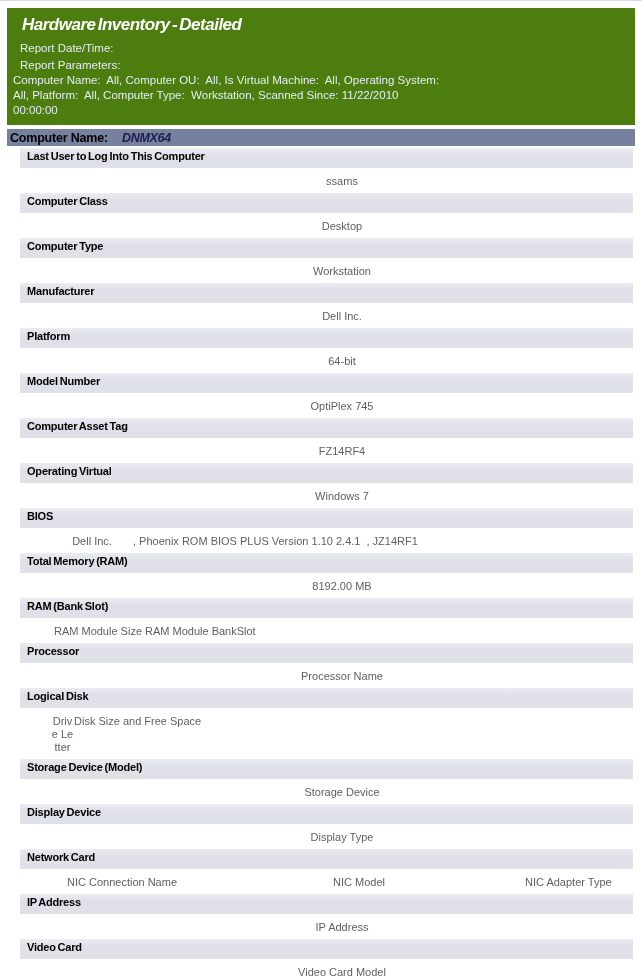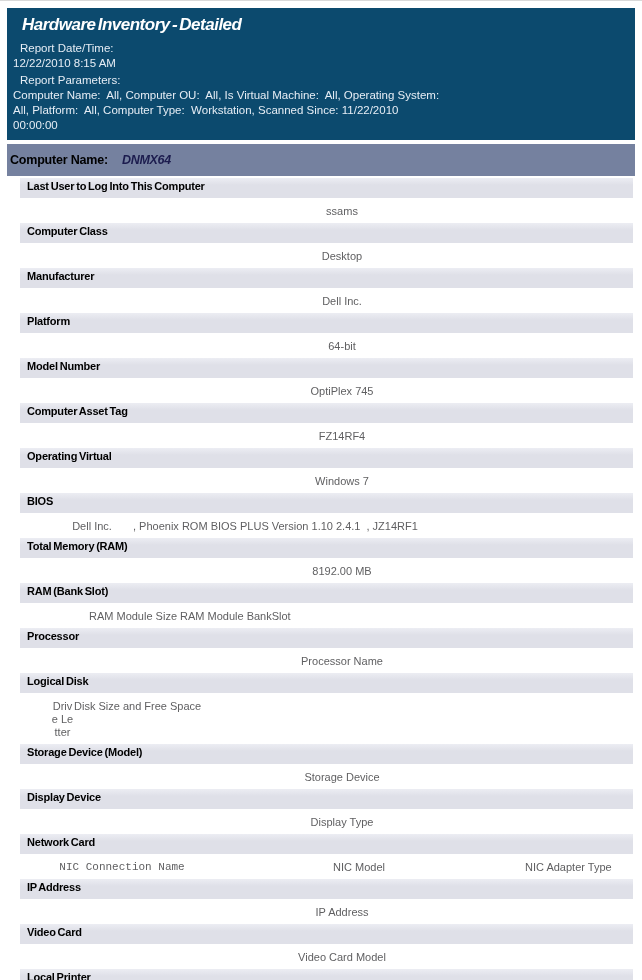--- a/index.html
+++ b/index.html
@@ -7,39 +7,39 @@
   body {
     width:642px; height:980px;
     font-family:"Liberation Sans", sans-serif;
     border-top:1px solid #d9d9d9;
     position:relative;
   }
   .page { padding:7px; width:642px; }
 
   
   .report-header {
-    background:#0c4a6e;
+    background:#4d7c0f;
     color:#ffffff;
     padding:5px 6px 5px 6px;
   }
   .report-title {
     font-size:17px; font-weight:bold; font-style:italic;
     letter-spacing:-0.5px; word-spacing:-2px;
     padding:2px 0 6px 9px;
     color:#ffffff;
   }
   .meta-row { display:flex; font-size:11.5px; line-height:15px; margin-bottom:2px; color:#E6EDF5;flex-direction:column; }
   .meta-label { width:117px; flex:none; padding-left:7px; }
   .meta-value { width:432px; white-space:pre-wrap; }
 
   
   .computer-bar {
     margin-top:4px;
     background:#75819F;
-    height:32px;
+    height:17px;
     display:flex; align-items:center;
     font-size:12.5px; font-weight:bold;
     padding-left:3px;
     letter-spacing:-0.2px;
   }
   .computer-bar-label { color:#000000; }
   .computer-bar-value { color:#1C1C4E; font-style:italic; margin-left:14px; letter-spacing:-0.3px; }
 
   
   .sections { margin-top:2px; }
@@ -54,35 +54,34 @@
   .val {
     padding:7px 0 5px 31px;
     font-size:11px; line-height:13px;
     color:#5F5F61;
     text-align:center;
   }
   .row { display:flex; align-items:flex-start; }
 
   .bios-c0 { width:82px; flex:none; }
   .bios-c2 { margin-left:6px; }
-  .ram-c0  { width:94px; flex:none;margin-left:35px; }
+  .ram-c0  { width:94px; flex:none; }
   .disk-c0 { width:23px; flex:none; word-break:break-all; }
-  .net-c0  { width:142px; flex:none;font-family:Liberation Mono, monospace; }
+  .net-c0  { width:142px; flex:none; }
   .net-c1  { width:332px; flex:none; }
 </style>
 </head>
 <body>
 
 <div class="page">
 
   <div class="report-header">
     <div class="report-title">Hardware Inventory - Detailed</div>
     <div class="meta-row">
       <div class="meta-label">Report Date/Time:</div>
-      <div class="meta-value">12/22/2010 8:15 AM</div>
     </div>
     <div class="meta-row">
       <div class="meta-label">Report Parameters:</div>
       <div class="meta-value">Computer Name:  All, Computer OU:  All, Is Virtual Machine:  All, Operating System:  All, Platform:  All, Computer Type:  Workstation, Scanned Since: 11/22/2010 00:00:00</div>
     </div>
   </div>
 
   <div class="computer-bar">
     <span class="computer-bar-label">Computer Name:</span>
     <span class="computer-bar-value">DNMX64</span>
@@ -93,20 +92,24 @@
     <div class="section">
       <div class="band">Last User to Log Into This Computer</div>
       <div class="val">ssams</div>
     </div>
 
     <div class="section">
       <div class="band">Computer Class</div>
       <div class="val">Desktop</div>
     </div>
 
+    <div class="section">
+      <div class="band">Computer Type</div>
+      <div class="val">Workstation</div>
+    </div>
 
     <div class="section">
       <div class="band">Manufacturer</div>
       <div class="val">Dell Inc.</div>
     </div>
 
     <div class="section">
       <div class="band">Platform</div>
       <div class="val">64-bit</div>
     </div>

